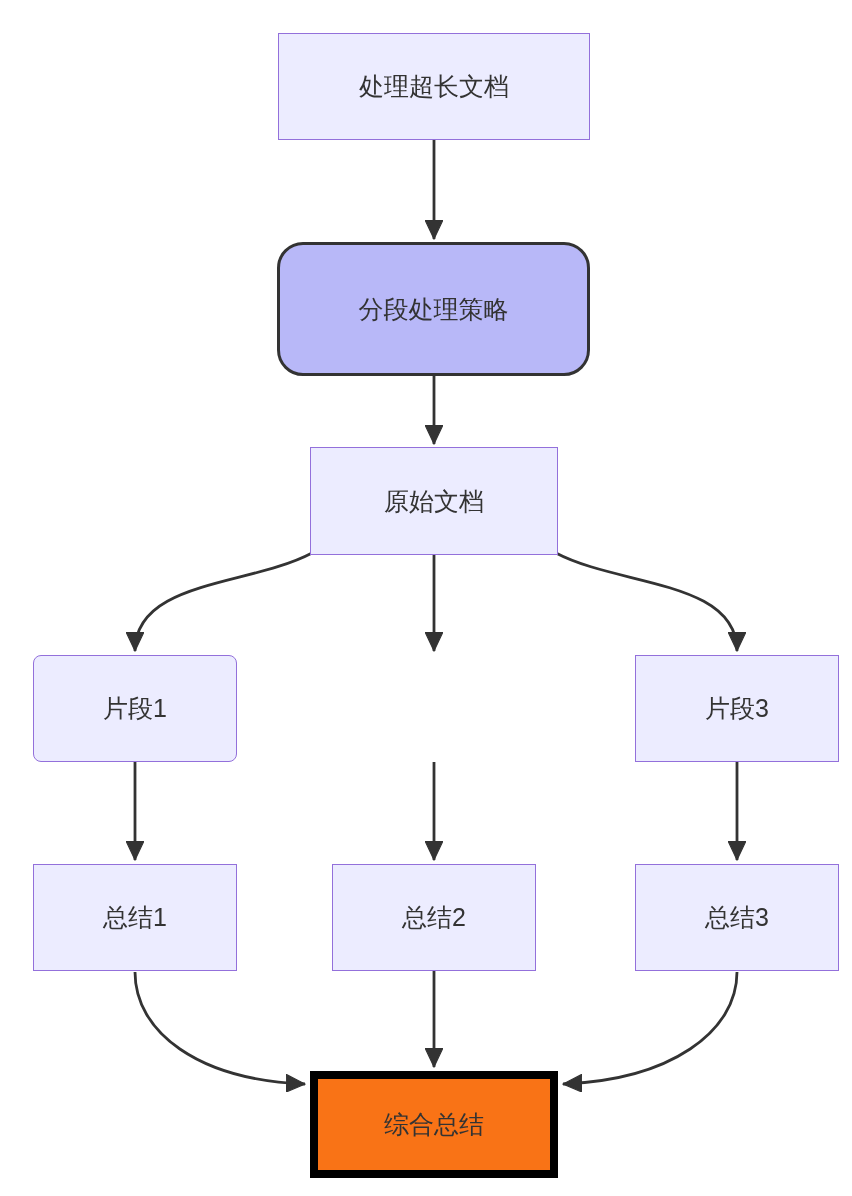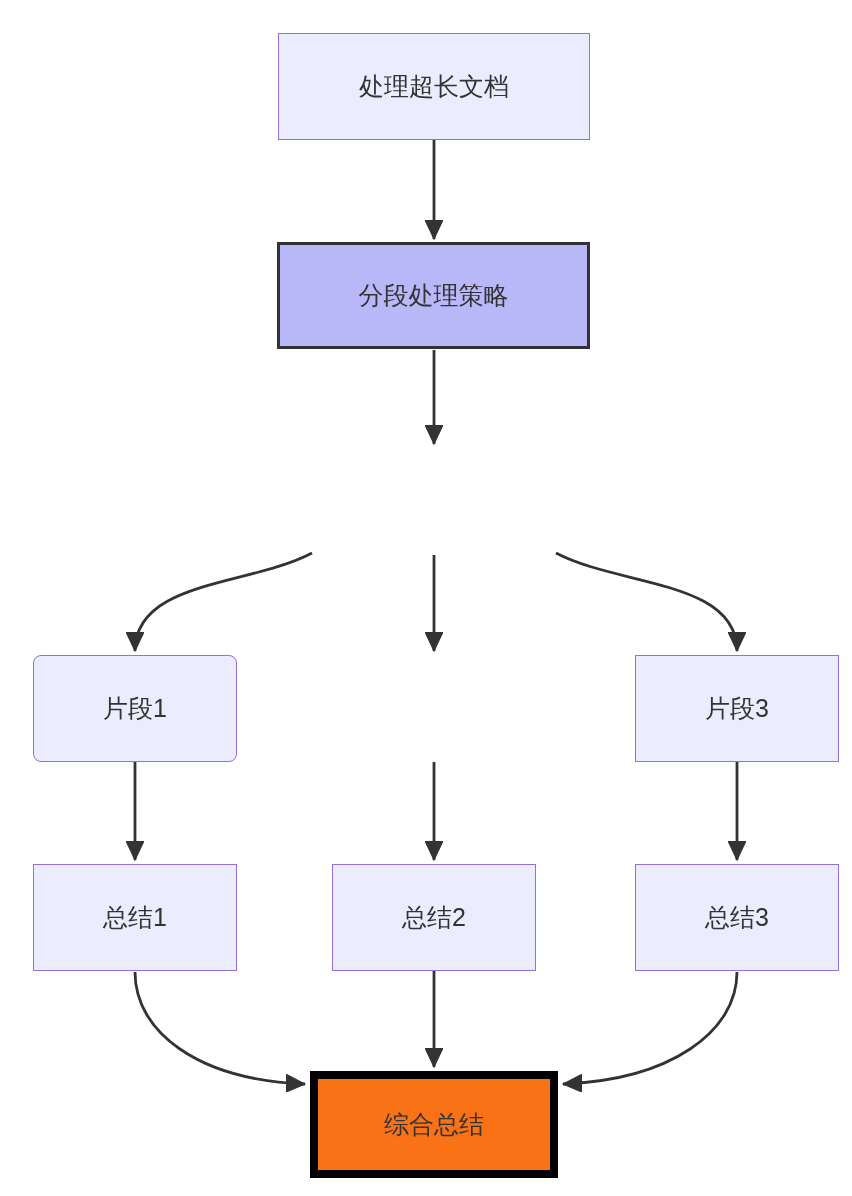--- a/index.html
+++ b/index.html
@@ -71,24 +71,27 @@
       <path d="M135,972 C135,1032 198,1080 305,1084" marker-end="url(#ah)"></path>
       <path d="M434,971 L434,1067" marker-end="url(#ah)"></path>
       <path d="M737,972 C737,1032 670,1080 563,1084" marker-end="url(#ah)"></path>
     </g>
   </svg>
 
   <div class="node default" style="left:278px; top:33px; width:312px; height:107px;">
     <span>处理超长文档</span>
   </div>
 
-  <div class="node emphasis" style="left:277px; top:242px; width:313px; height:107px;">
+  <div class="node emphasis" style="left:277px; top:242px; width:313px; height:134px;border-radius:26px;">
     <span>分段处理策略</span>
   </div>
 
+  <div class="node default" style="left:310px; top:447px; width:248px; height:108px;">
+    <span>原始文档</span>
+  </div>
 
   <div class="node default" style="left:33px; top:655px; width:204px; height:107px;border-radius:8px;">
     <span>片段1</span>
   </div>
 
 
   <div class="node default" style="left:635px; top:655px; width:204px; height:107px;">
     <span>片段3</span>
   </div>
 

